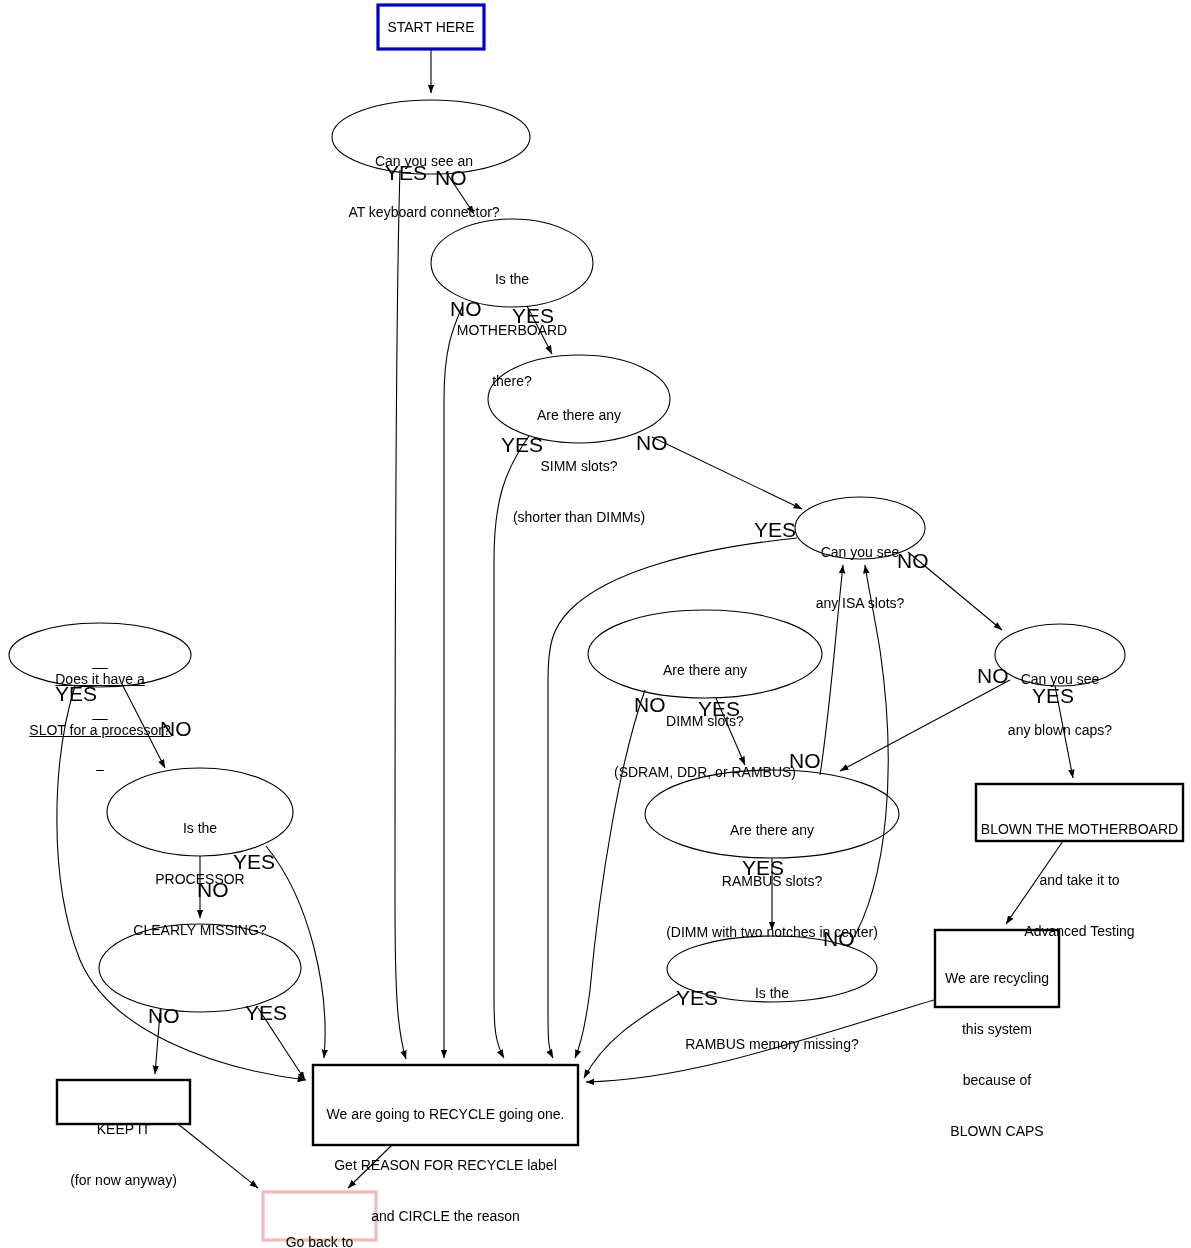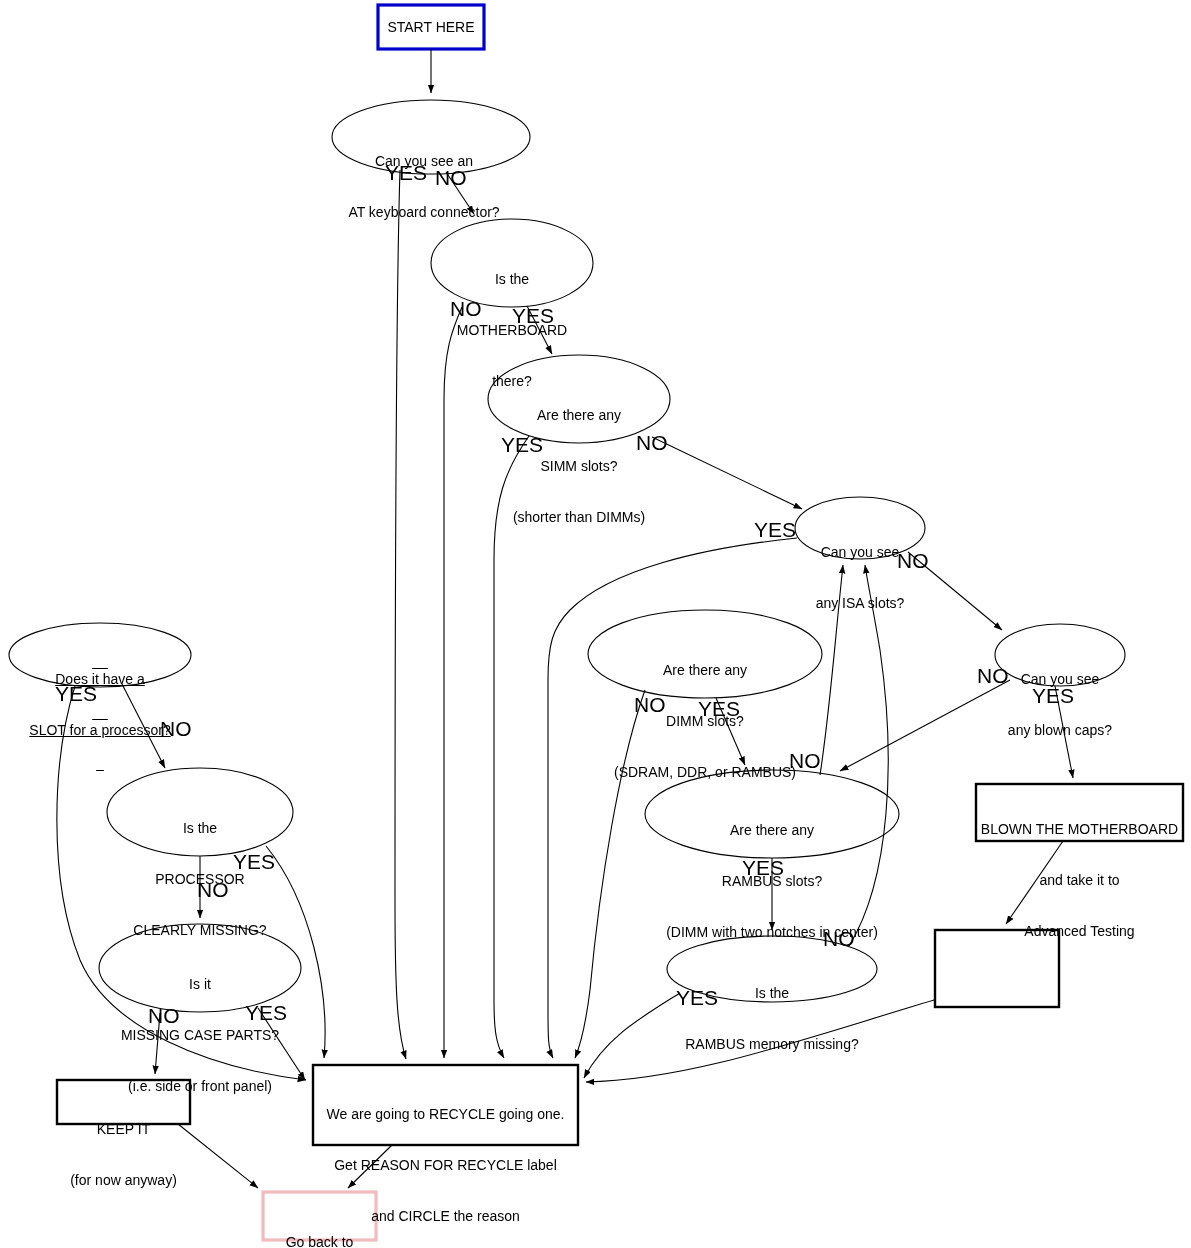--- a/index.html
+++ b/index.html
@@ -220,32 +220,33 @@
     <div>Does it have a</div>
     <div>SLOT for a processor?</div>
   </div>
 
   <div class="nodetext" style="left:110px; top:786px; width:180px;">
     <div>Is the</div>
     <div>PROCESSOR</div>
     <div>CLEARLY MISSING?</div>
   </div>
 
-  <div class="nodetext" style="left:99px; top:942px; width:202px;">
-    <div>Is it</div>
-    <div>MISSING CASE PARTS?</div>
-    <div>(i.e. side or front panel)</div>
-  </div>
 
   <div class="nodetext" style="left:976px; top:787px; width:207px;">
     <div>BLOWN THE MOTHERBOARD</div>
     <div>and take it to</div>
     <div>Advanced Testing</div>
   </div>
 
+  <div class="nodetext" style="left:935px; top:936px; width:124px;">
+    <div>We are recycling</div>
+    <div>this system</div>
+    <div>because of</div>
+    <div>BLOWN CAPS</div>
+  </div>
 
   <div class="nodetext" style="left:313px; top:1072px; width:265px;">
     <div>We are going to RECYCLE going one.</div>
     <div>Get REASON FOR RECYCLE label</div>
     <div>and CIRCLE the reason</div>
     
   </div>
 
   <div class="nodetext" style="left:57px; top:1087px; width:133px;">
     <div>KEEP IT</div>

